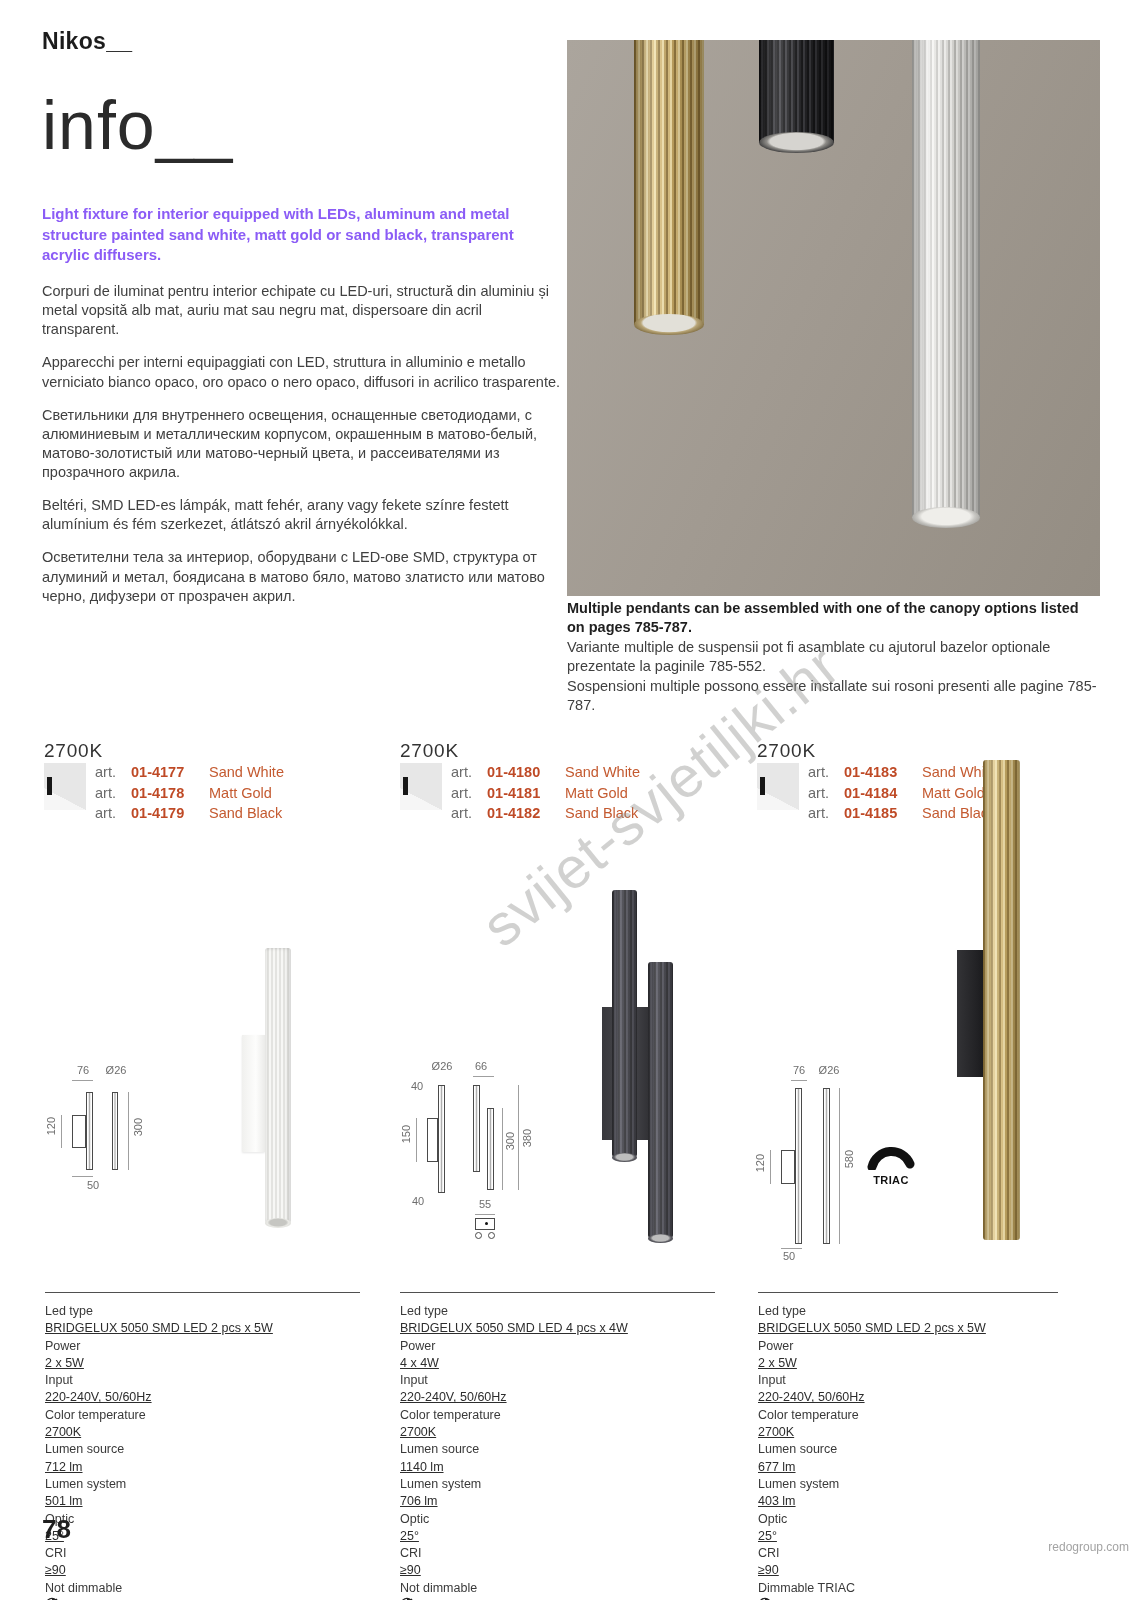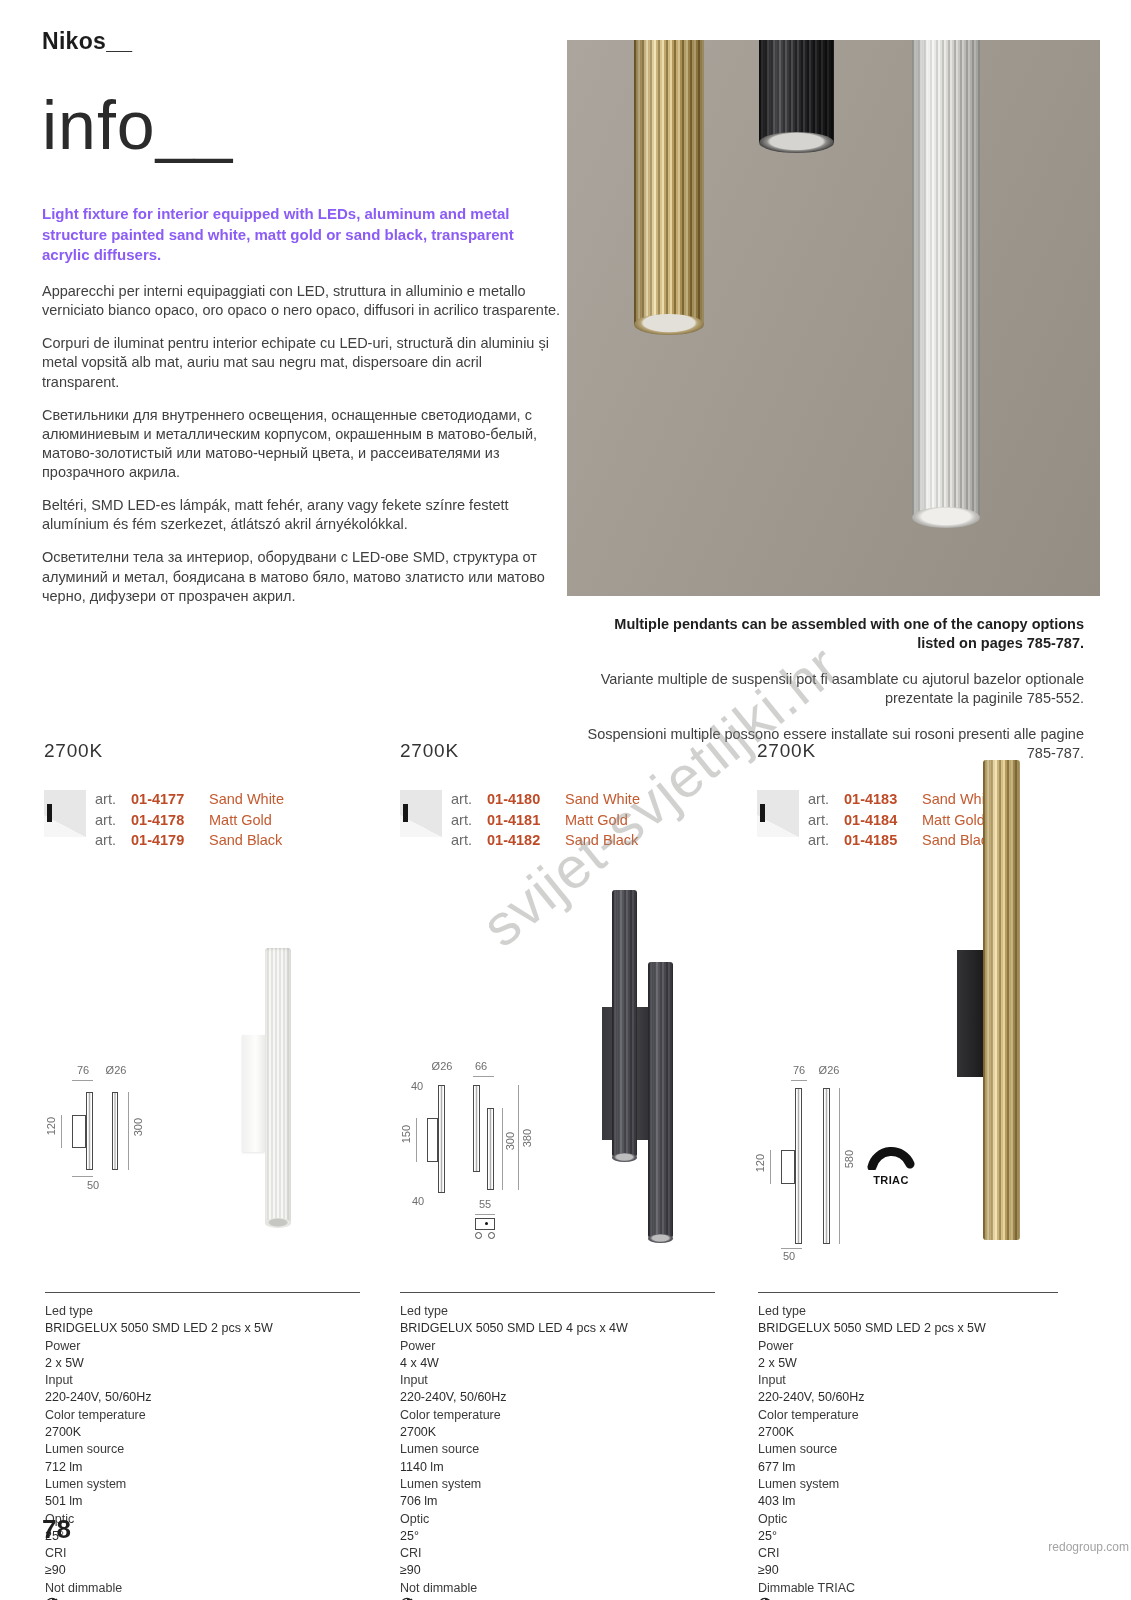--- a/index.html
+++ b/index.html
@@ -22,30 +22,30 @@
      repeating-linear-gradient(90deg,#8d7440 0 2px,#d9bf80 2px 4px,#f1e2b0 4px 6px,#bfa363 6px 8px);}
   .cyl-gold .cap{background:radial-gradient(ellipse at 50% 42%,#e2e0d8 0 52%,#b9a678 57%,#6f5c31 80%,#8d7845 100%);}
   .cyl-black .shaft{background:linear-gradient(90deg,rgba(0,0,0,.55),rgba(255,255,255,.14) 25%,rgba(0,0,0,.22) 60%,rgba(0,0,0,.6)),
      repeating-linear-gradient(90deg,#1c1c1e 0 2px,#47474c 2px 4px,#2a2a2d 4px 6px);}
   .cyl-black .cap{background:radial-gradient(ellipse at 50% 45%,#d6d4d0 0 50%,#8f8d89 56%,#232325 78%,#3a3a3c 100%);}
   .cyl-white .shaft{background:linear-gradient(90deg,rgba(90,90,88,.45),rgba(255,255,255,.55) 25%,rgba(140,140,138,.15) 60%,rgba(80,80,78,.45)),
      repeating-linear-gradient(90deg,#b8b7b3 0 2px,#f3f2ef 2px 4px,#dddcd8 4px 6px);}
   .cyl-white .cap{background:radial-gradient(ellipse at 50% 45%,#efeeea 0 50%,#c9c8c4 60%,#8f8e8a 82%,#b5b4b0 100%);}
   
   .caption{position:absolute;left:567px;top:599px;width:533px;font-size:14.5px;line-height:1.34;color:#404040;}
-  .caption p{margin:16px;text-align:right;}
+  .caption p{margin:0;}
   .caption .cap-bold{font-weight:700;color:#1f1f1f;}
   
   .watermark{position:absolute;left:280px;top:580px;width:760px;height:430px;display:flex;align-items:center;
      justify-content:center;transform:rotate(-39deg);font-size:58px;color:#8f8f8c;opacity:.40;z-index:6;
      pointer-events:none;letter-spacing:1px;}
   
   .prod{position:absolute;top:740px;width:320px;}
   .temp{font-size:19px;color:#333;letter-spacing:.8px;}
-  .variants-row{display:flex;margin-top:28px;}
+  .variants-row{display:flex;margin-top:1px;}
   .pictogram{position:relative;width:42px;height:47px;background:#e7e7e7;flex:none;}
   .pictogram .fold{position:absolute;left:0;bottom:0;width:100%;height:46%;
      background:linear-gradient(to top right,#f6f6f6 49.5%,transparent 50%);}
   .pictogram .pbar{position:absolute;left:3px;top:14px;width:5px;height:18px;background:#161616;}
   .variants{margin-left:9px;padding-top:1px;}
   .art-row{display:flex;align-items:baseline;font-size:14.5px;margin-bottom:4.5px;}
   .art-label{width:27px;margin-right:9px;color:#6b6b6b;}
   .art-code{width:63px;margin-right:15px;color:#bf4a26;font-weight:700;}
   .art-finish{color:#c45a30;}
   
@@ -79,41 +79,41 @@
   .dlabel{position:absolute;font-size:11px;color:#6e6e6e;text-align:center;}
   .vlabel{position:absolute;font-size:11px;color:#6e6e6e;writing-mode:vertical-rl;transform:rotate(180deg);}
   .foot{position:absolute;width:7px;height:7px;border:1px solid #4a4a4a;border-radius:50%;background:#fff;box-sizing:border-box;}
   .bdot{position:absolute;width:3px;height:3px;background:#111;border-radius:50%;}
   .triac{position:absolute;left:864px;top:1142px;width:54px;text-align:center;z-index:1;}
   .triac-text{font-size:11px;font-weight:700;color:#111;letter-spacing:.4px;}
   
   .specs{position:absolute;top:1292px;border-top:1.5px solid #4f4f4f;padding-top:10px;}
   .spec-row{display:flex;line-height:17.3px;font-size:12.5px;color:#3a3a3a;flex-direction:column;}
   .spec-label{width:103px;flex:none;}
-  .spec-value{white-space:nowrap;color:#2d2d2d;}
+  .spec-value{white-space:nowrap;color:#2d2d2d;text-decoration:underline;}
   .certs{display:flex;align-items:center;gap:4px;margin-top:4px;}
   .ce{font-size:16px;font-weight:700;letter-spacing:1.5px;color:#111;}
   .ip{font-size:15px;font-weight:700;letter-spacing:-.3px;color:#111;}
   
   .pagenum{position:absolute;left:42px;top:1514px;font-size:26px;font-weight:700;color:#1e1e1e;}
   .website{position:absolute;right:30px;top:1540px;font-size:12px;color:#a3a3a3;}
 </style>
 </head>
 <body>
 
 <div class="page">
 
   <div class="brand">Nikos__</div>
   <div class="title">info__</div>
 
   <p class="intro-en">Light fixture for interior equipped with LEDs, aluminum and metal structure painted sand white, matt gold or sand black, transparent acrylic diffusers.</p>
 
   <div class="intro-list">
+    <p>Corpuri de iluminat pentru interior echipate cu LED-uri, structură din aluminiu și metal vopsită alb mat, auriu mat sau negru mat, dispersoare din acril transparent.</p>
     <p>Apparecchi per interni equipaggiati con LED, struttura in alluminio e metallo verniciato bianco opaco, oro opaco o nero opaco, diffusori in acrilico trasparente.</p>
-    <p>Corpuri de iluminat pentru interior echipate cu LED-uri, structură din aluminiu și metal vopsită alb mat, auriu mat sau negru mat, dispersoare din acril transparent.</p>
     <p>Светильники для внутреннего освещения, оснащенные светодиодами, с алюминиевым и металлическим корпусом, окрашенным в матово-белый, матово-золотистый или матово-черный цвета, и рассеивателями из прозрачного акрила.</p>
     <p>Beltéri, SMD LED-es lámpák, matt fehér, arany vagy fekete színre festett alumínium és fém szerkezet, átlátszó akril árnyékolókkal.</p>
     <p>Осветителни тела за интериор, оборудвани с LED-ове SMD, структура от алуминий и метал, боядисана в матово бяло, матово златисто или матово черно, дифузери от прозрачен акрил.</p>
   </div>
 
   <div class="hero">
     <div class="cyl cyl-gold" style="left:67px;width:70px;height:285px;">
       <div class="shaft"></div>
       <div class="cap"></div>
     </div>

